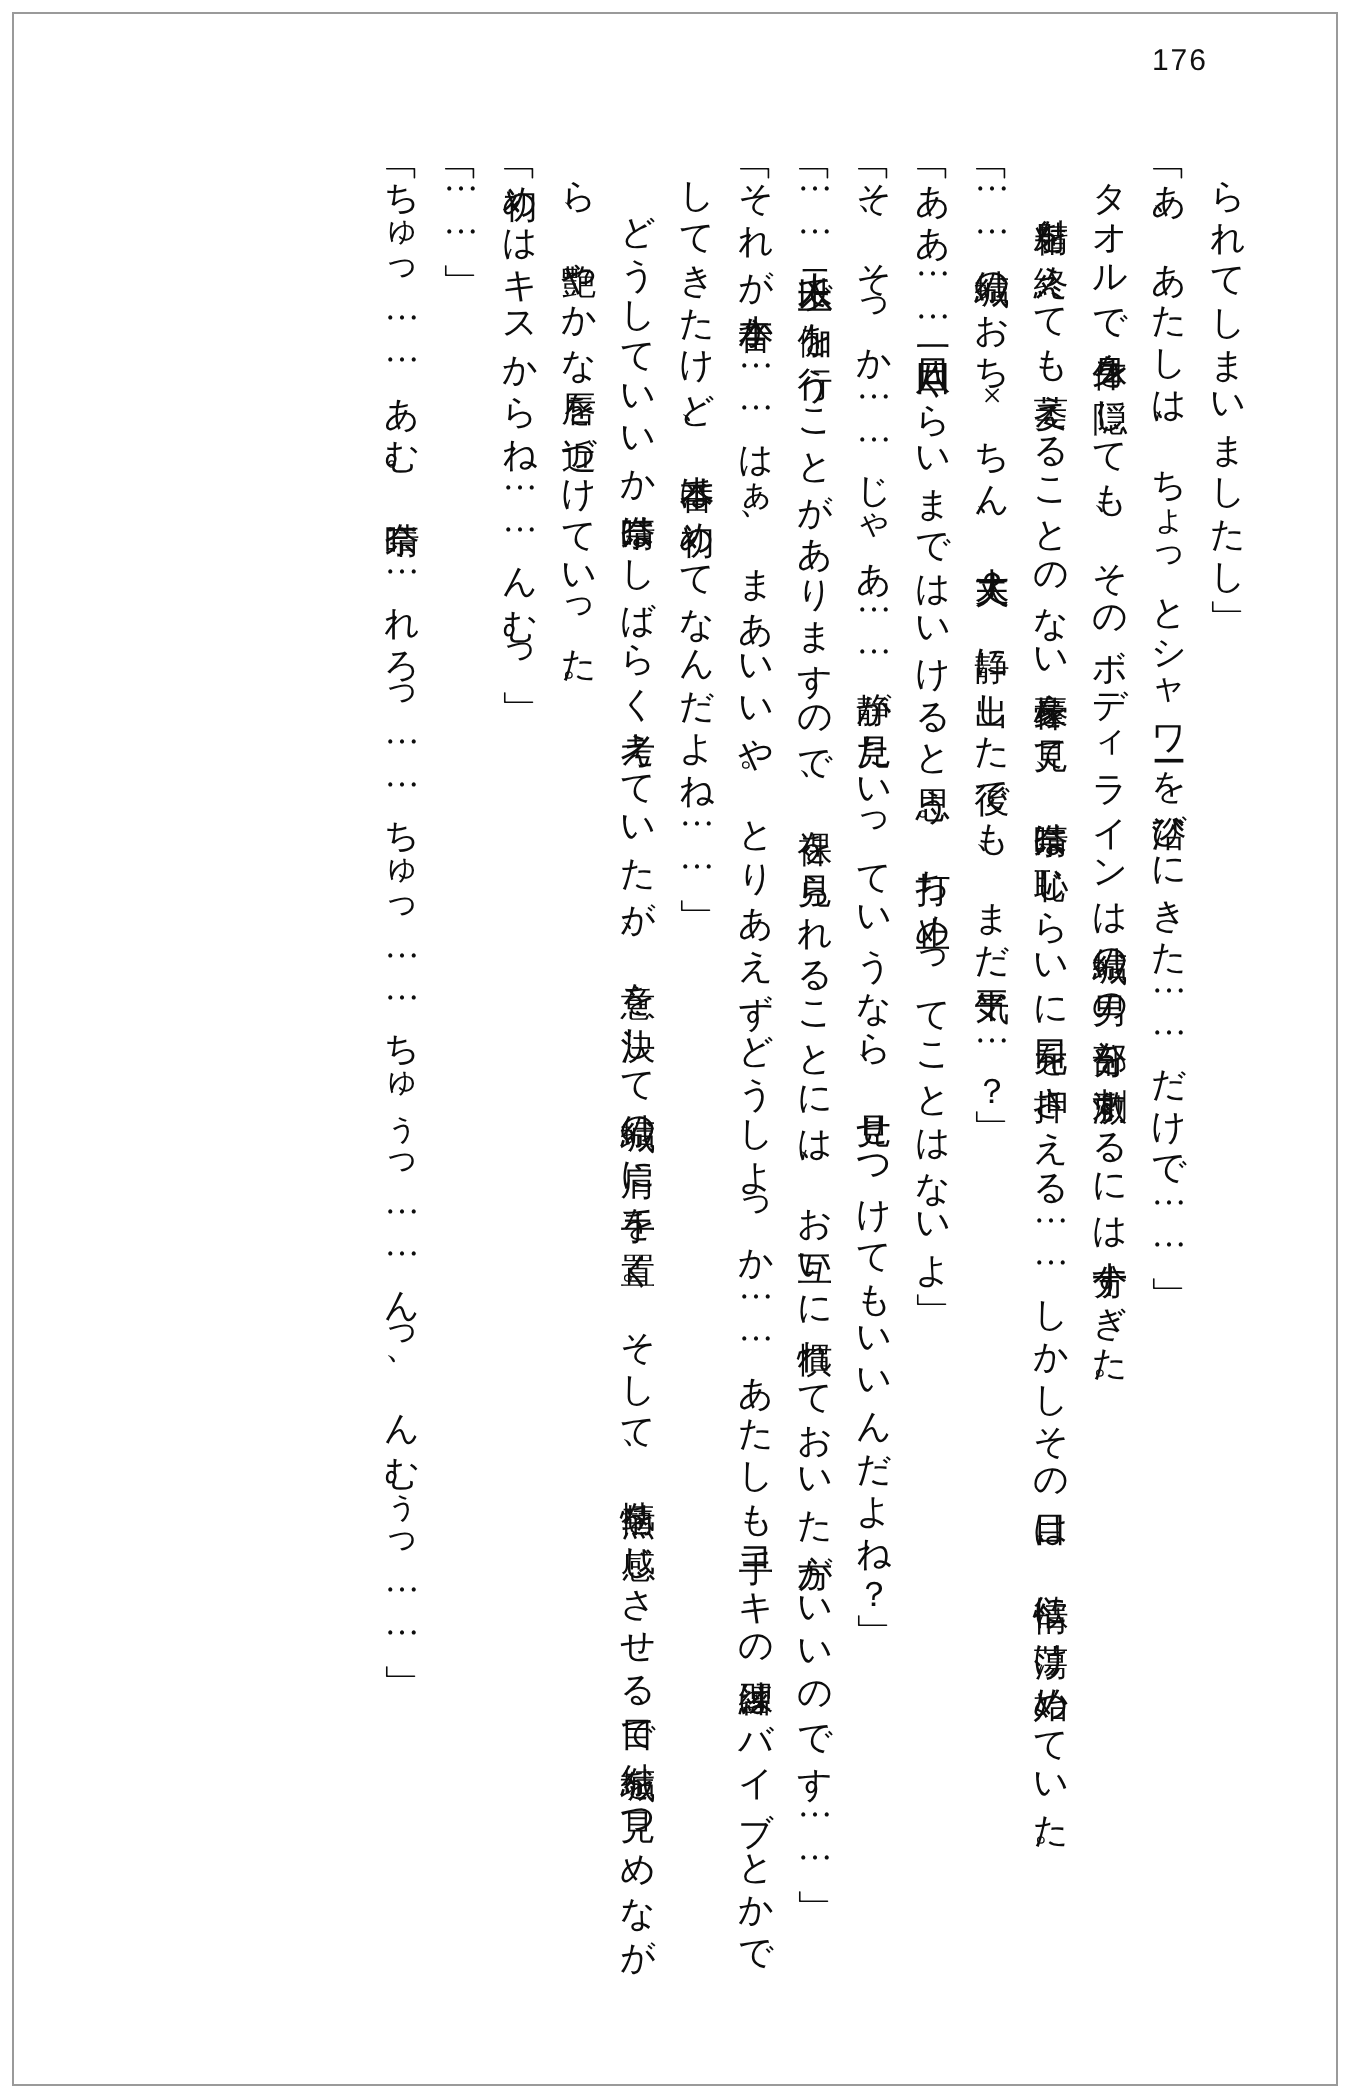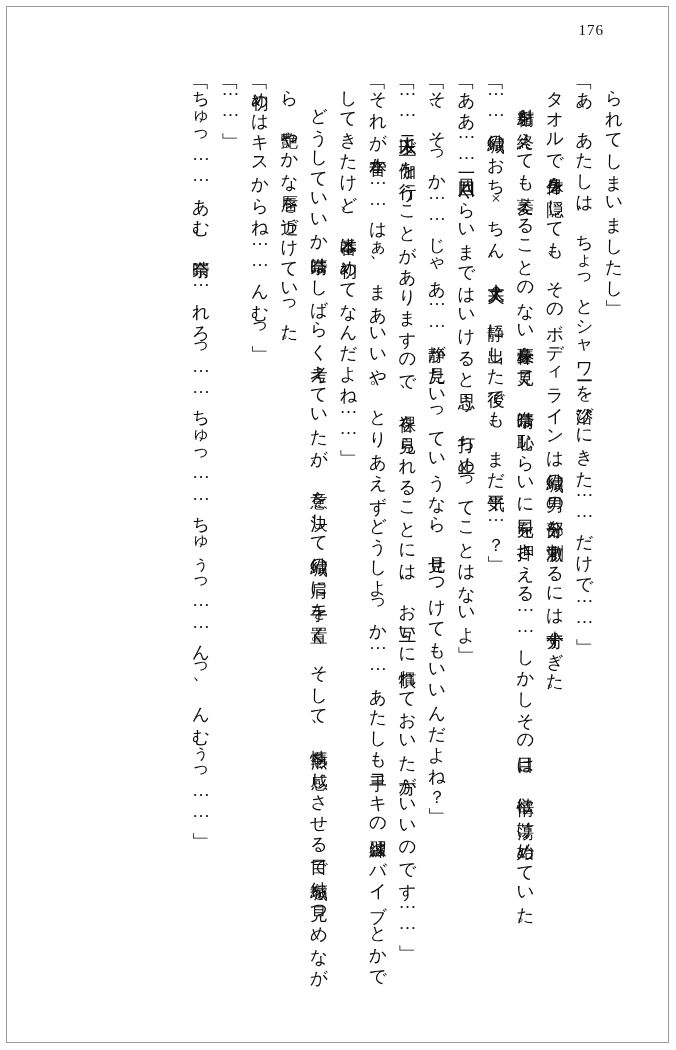--- a/index.html
+++ b/index.html
@@ -28,21 +28,21 @@
     box-sizing: border-box;
     pointer-events: none;
   }
   #page-number {
     position: absolute;
     top: 22px;
     right: 72px;
     font-size: 15px;
     color: #111;
     letter-spacing: 1px;
-    font-family: Liberation Serif, serif;
+    font-family: Liberation Sans, sans-serif;
   }
   
   #body-text {
     position: absolute;
     top: 78px;
     right: 48px;
     width: 560px;
     height: 900px;
     writing-mode: vertical-rl;
     -webkit-writing-mode: vertical-rl;

